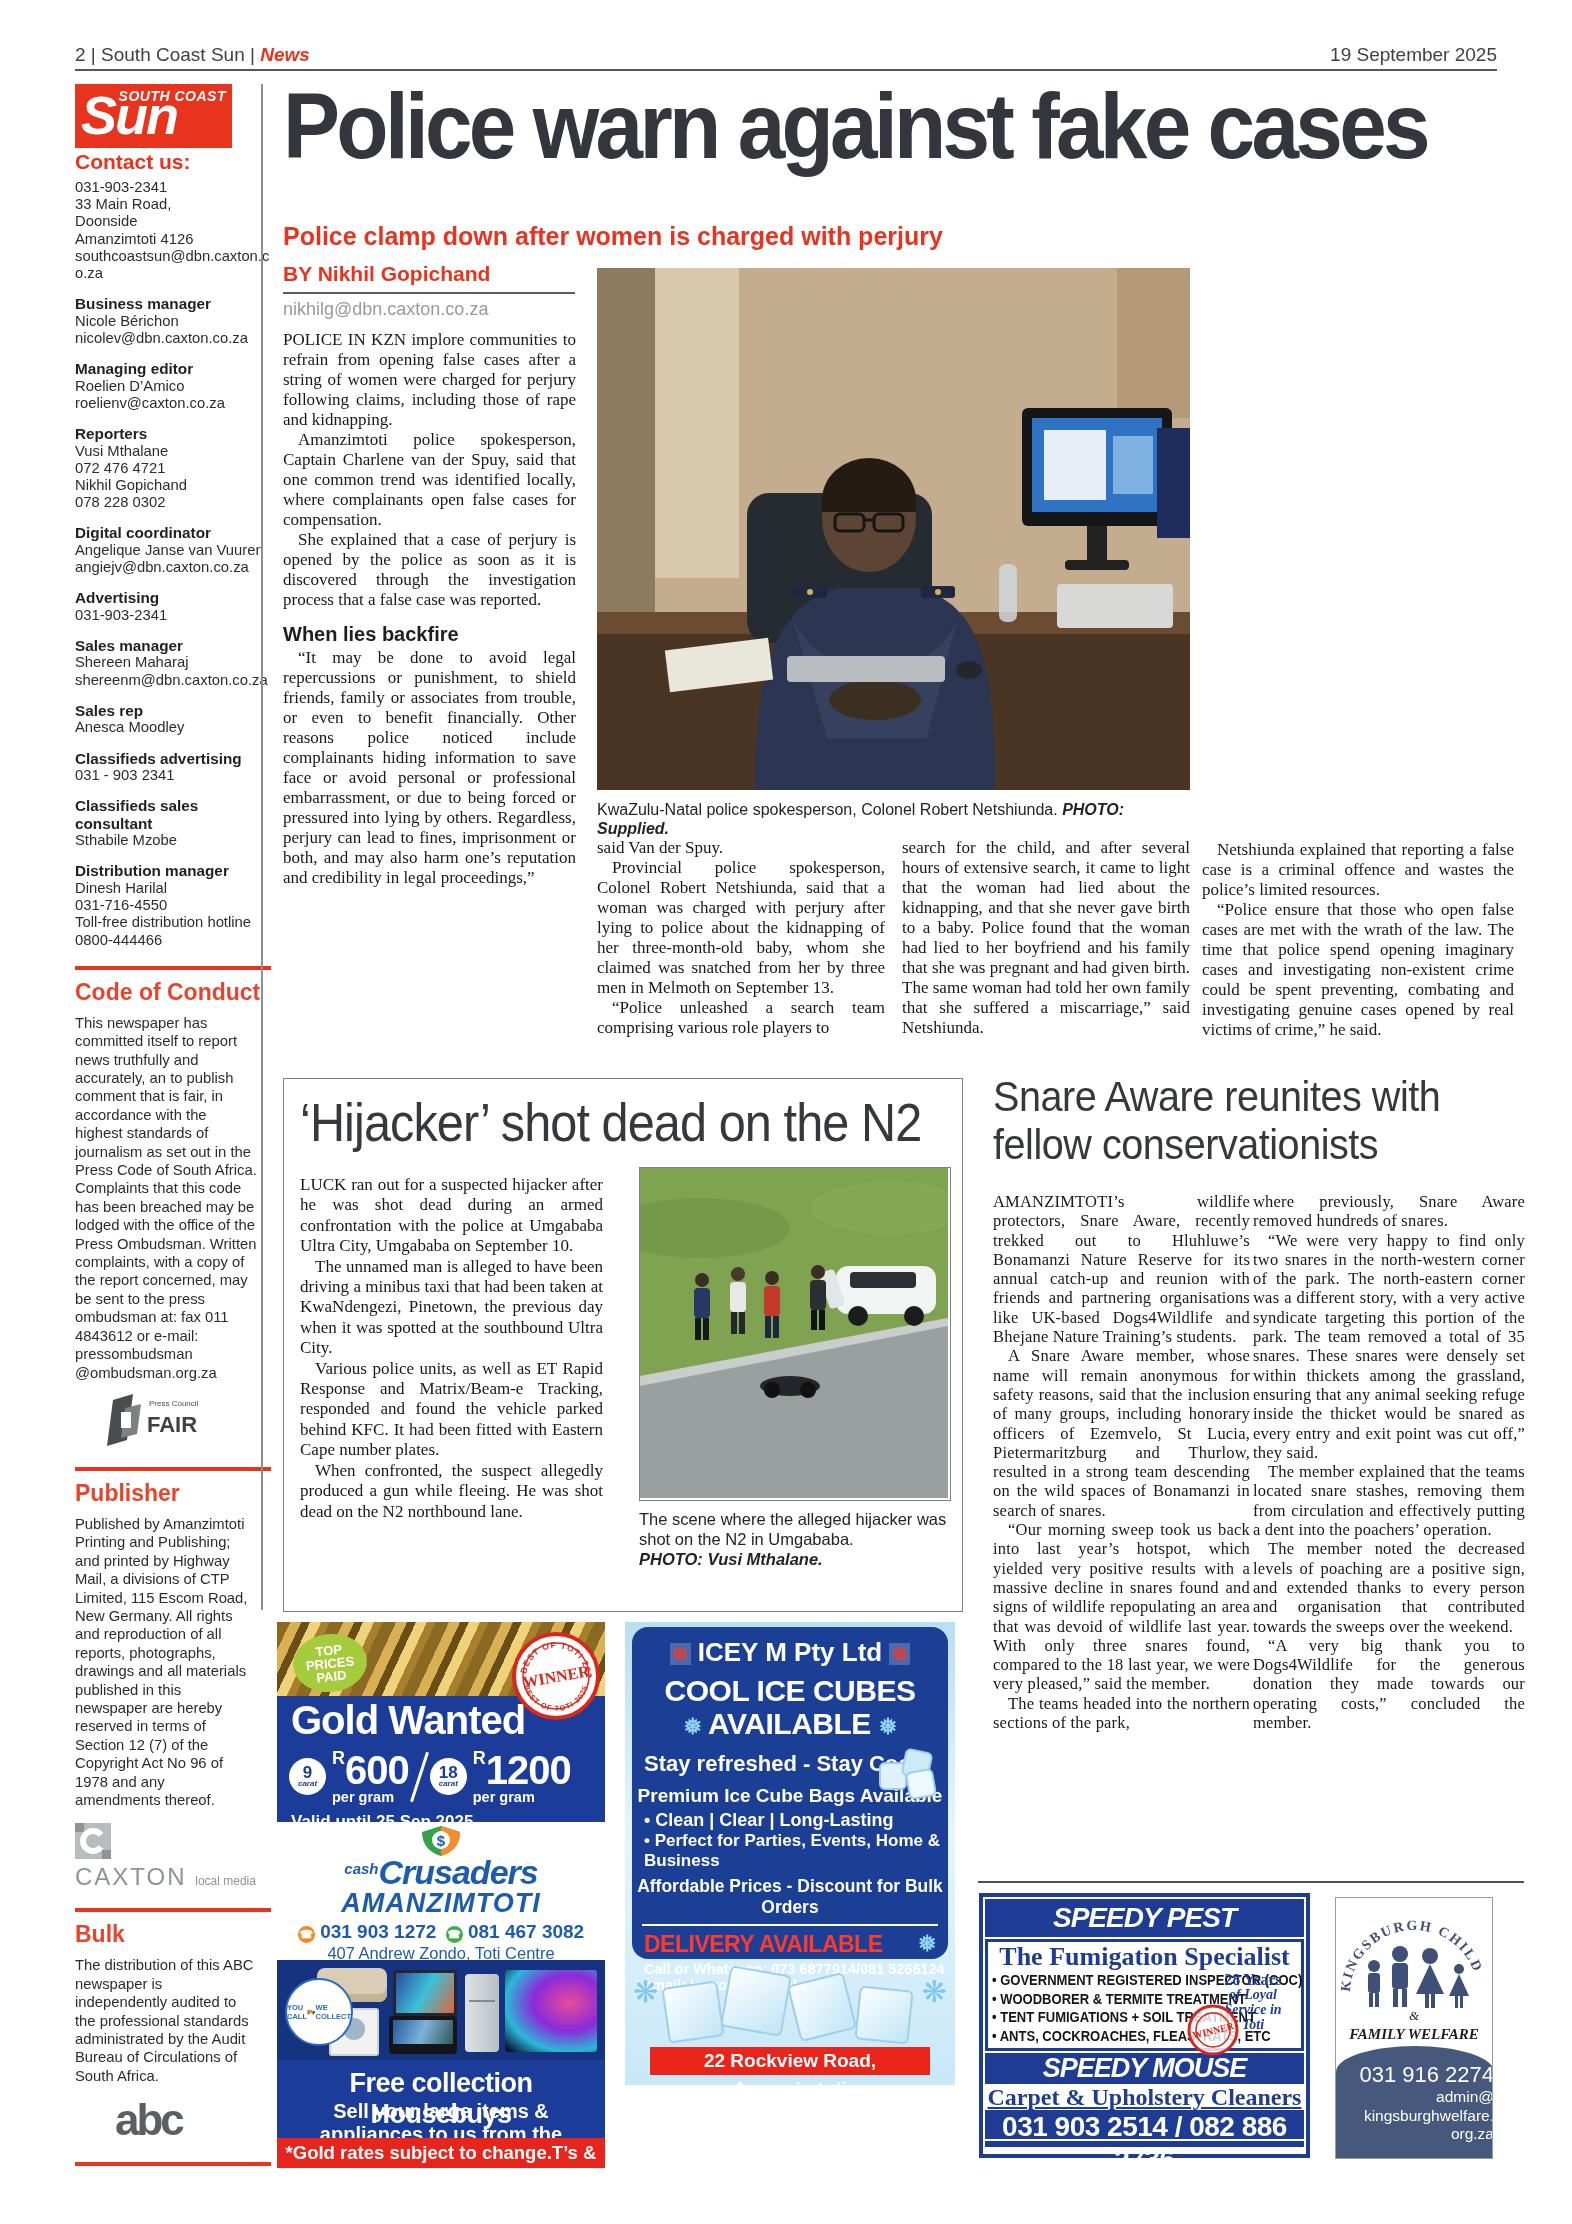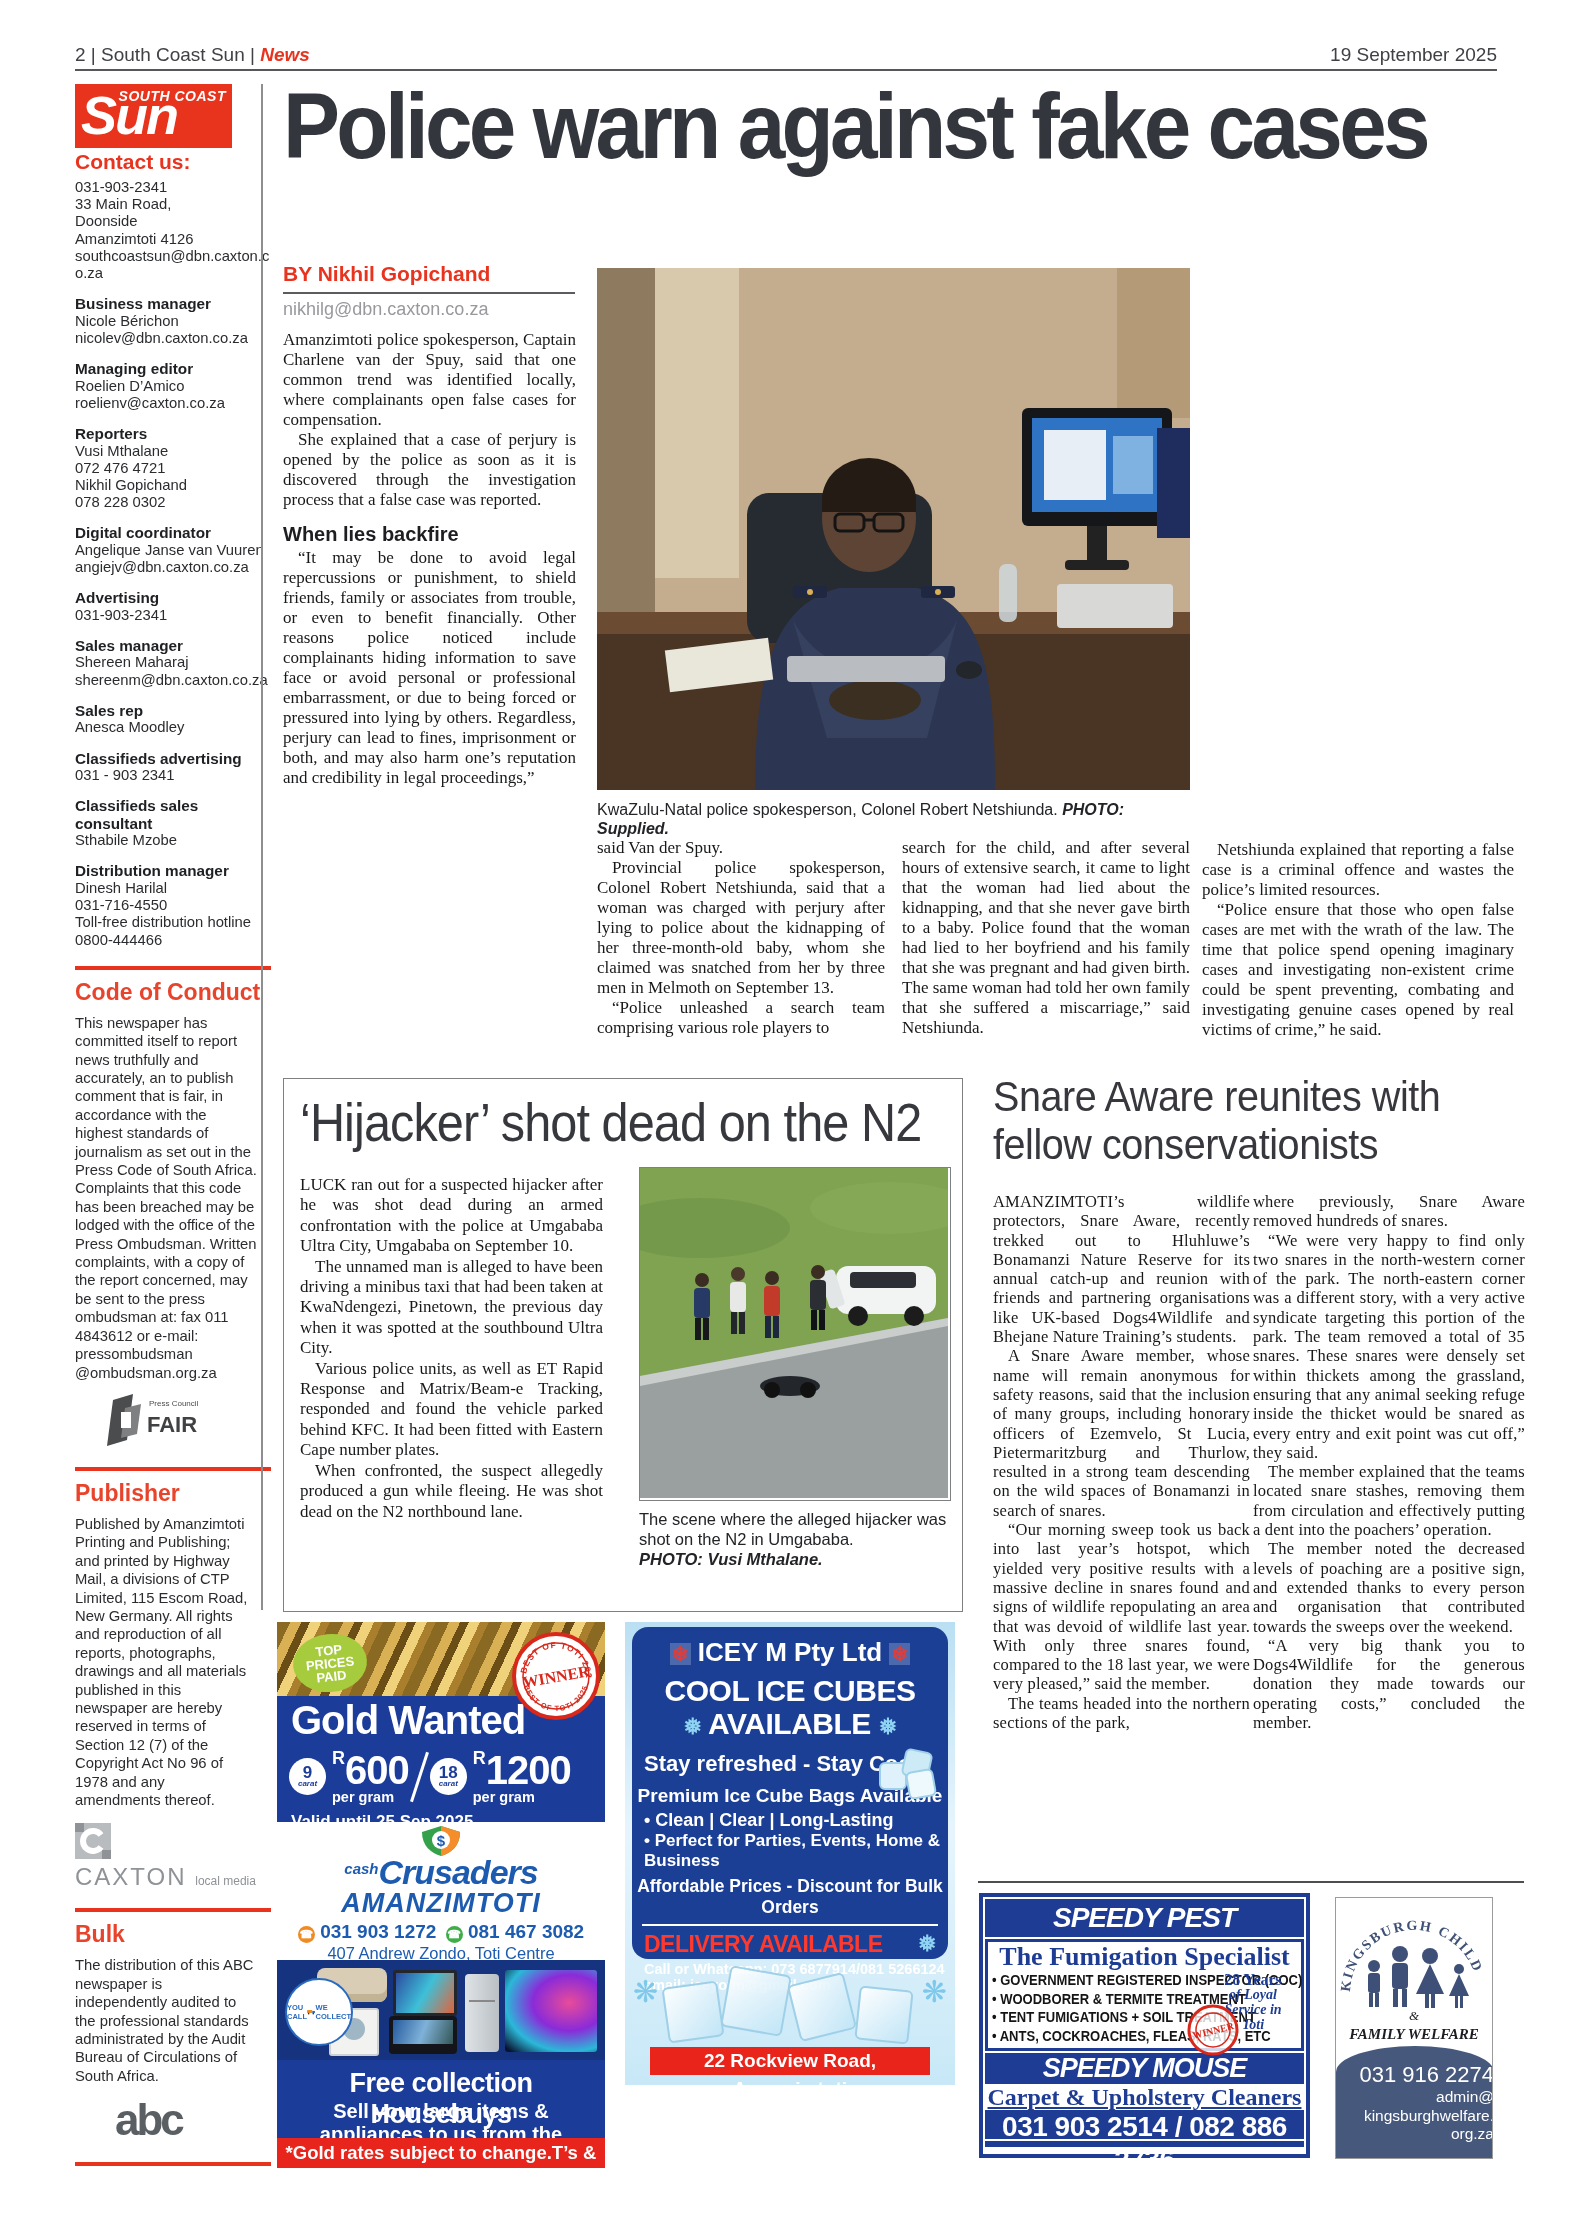--- a/index.html
+++ b/index.html
@@ -175,25 +175,27 @@
     <div class="sb-body" style="width:180px;">The distribution of this ABC newspaper is independently audited to the professional standards administrated by the Audit Bureau of Circulations of South Africa.</div>
     <div class="abclogo">abc</div>
     <div class="sb-rule"></div>
   </div>
 
   <div class="abs" style="left:261px;top:84px;width:1.5px;height:1526px;background:#8c8e90;"></div>
 
   <div class="abs" style="left:283px;top:84px;">
     <span class="cond" style="font-size:92px;font-weight:bold;letter-spacing:-4px;color:#33363c;transform:scaleX(.93);line-height:84px;">Police warn against fake cases</span>
   </div>
+  <div class="abs red" style="left:283px;top:222px;font-size:25px;font-weight:bold;">Police clamp down after women is charged with perjury</div>
   <div class="abs red" style="left:283px;top:262px;font-size:21px;font-weight:bold;">BY Nikhil Gopichand</div>
   <div class="abs" style="left:283px;top:292px;width:292px;height:1.5px;background:#5a5c60;"></div>
   <div class="abs" style="left:283px;top:299px;font-size:18px;color:#97999d;">nikhilg@dbn.caxton.co.za</div>
 
   <div class="abs art" style="left:283px;top:330px;width:293px;">
+    <p>POLICE IN KZN implore communities to refrain from opening false cases after a string of women were charged for perjury following claims, including those of rape and kidnapping.</p>
     <p>Amanzimtoti police spokesperson, Captain Charlene van der Spuy, said that one common trend was identified locally, where complainants open false cases for compensation.</p>
     <p>She explained that a case of perjury is opened by the police as soon as it is discovered through the investigation process that a false case was reported.</p>
     <div class="crosshead">When lies backfire</div>
     <p class="ind">“It may be done to avoid legal repercussions or punishment, to shield friends, family or associates from trouble, or even to benefit financially. Other reasons police noticed include complainants hiding information to save face or avoid personal or professional embarrassment, or due to being forced or pressured into lying by others. Regardless, perjury can lead to fines, imprisonment or both, and may also harm one’s reputation and credibility in legal proceedings,”</p>
   </div>
 
   <div class="abs" style="left:597px;top:268px;width:593px;height:522px;">
     <svg width="593" height="522" viewBox="0 0 593 522">
       <rect width="593" height="522" fill="#c4ad8e"></rect>
       <rect x="0" y="0" width="58" height="522" fill="#8d7a5f"></rect>

